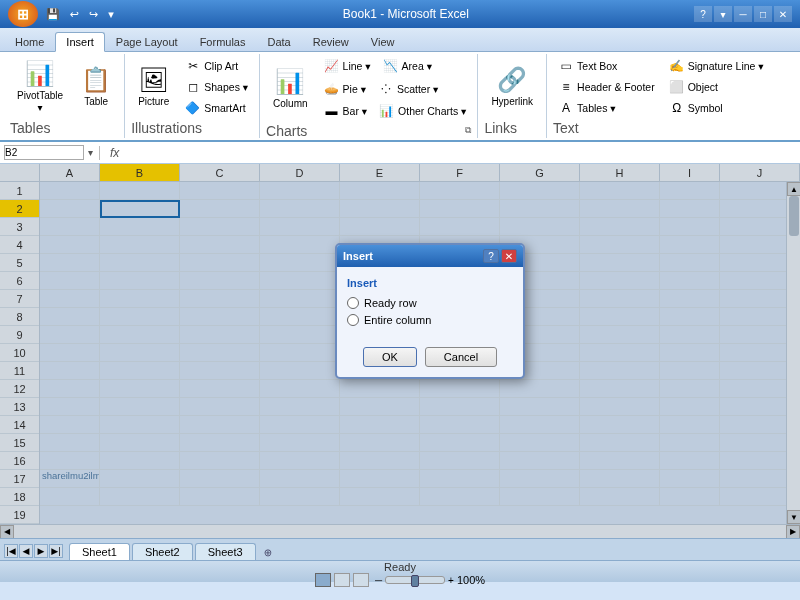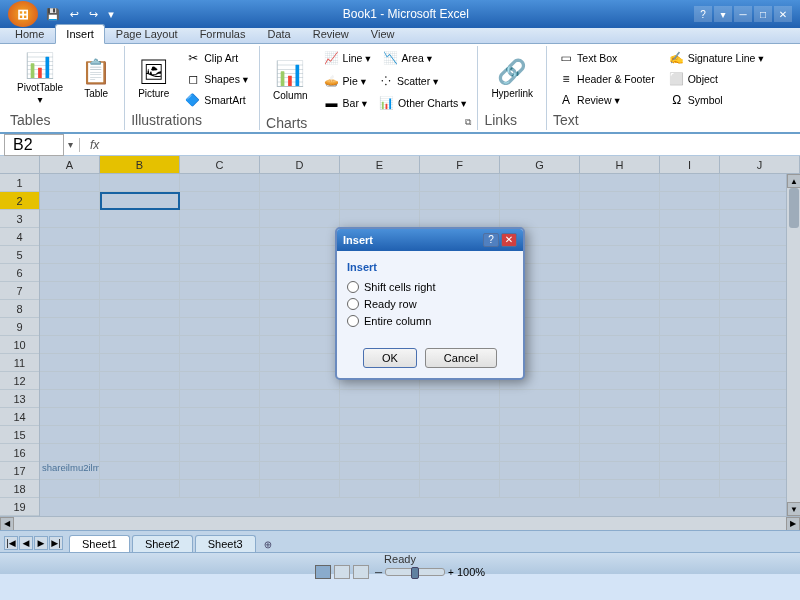--- a/index.html
+++ b/index.html
@@ -35,21 +35,21 @@
       width: 18px; height: 16px; font-size: 10px; cursor: pointer;
       display: flex; align-items: center; justify-content: center;
     }
 
     
     .ribbon-tabs {
       background: linear-gradient(to bottom, #dce9f7, #c5d8f0);
       display: flex;
       align-items: flex-end;
       padding: 2px 4px 0 4px;
-      height: 16px;
+      height: 24px;
       border-bottom: 1px solid #8aabcc;
     }
     .ribbon-tab {
       padding: 3px 10px;
       cursor: pointer;
       border: 1px solid transparent;
       border-bottom: none;
       border-radius: 3px 3px 0 0;
       font-size: 11px;
       color: #333;
@@ -134,24 +134,24 @@
     .formula-bar {
       background: white;
       border-bottom: 1px solid #b0c8e0;
       display: flex;
       align-items: center;
       height: 22px;
       padding: 0 4px;
       gap: 4px;
     }
     .name-box {
-      width: 60px;
+      width: 80px;
       border: 1px solid #aaa;
-      padding: 1px 8px;
-      font-size: 16px;
+      padding: 1px 0;
+      font-size: 10px;
     }
     .name-box-dropdown { font-size: 10px; color: #555; cursor: pointer; }
     .formula-bar-divider { border-left: 1px solid #bbb; height: 14px; margin: 0 2px; }
     .fx-label { font-style: italic; font-size: 12px; color: #555; padding: 0 4px; }
     .formula-input { flex: 1; border: none; outline: none; font-size: 11px; }
 
     
     .col-headers {
       display: flex;
       height: 18px;
@@ -507,21 +507,21 @@
         <div class="rb-small">
           <span class="sicon">▭</span>
           <span>Text Box</span>
         </div>
         <div class="rb-small">
           <span class="sicon">≡</span>
           <span>Header &amp; Footer</span>
         </div>
         <div class="rb-small">
           <span class="sicon">A</span>
-          <span>Review ▾</span>
+          <span>Tables ▾</span>
         </div>
       </div>
       <div class="rb-col-group">
         <div class="rb-small">
           <span class="sicon">✍</span>
           <span>Signature Line ▾</span>
         </div>
         <div class="rb-small">
           <span class="sicon">⬜</span>
           <span>Object</span>
@@ -831,24 +831,20 @@
         <div class="modal-btns">
           <div class="modal-btn help">?</div>
           <div class="modal-btn close">✕</div>
         </div>
       </div>
       <div class="modal-body">
         <div class="modal-section-label">Insert</div>
 
         <div class="radio-option">
           <div class="radio-circle"></div>
-          <span class="radio-label">Shift cells right</span>
-        </div>
-        <div class="radio-option">
-          <div class="radio-circle"></div>
           <span class="radio-label">Ready row</span>
         </div>
         <div class="radio-option">
           <div class="radio-circle"></div>
           <span class="radio-label">Entire column</span>
         </div>
       </div>
       <div class="modal-footer">
         <button class="modal-action-btn default">OK</button>
         <button class="modal-action-btn">Cancel</button>

